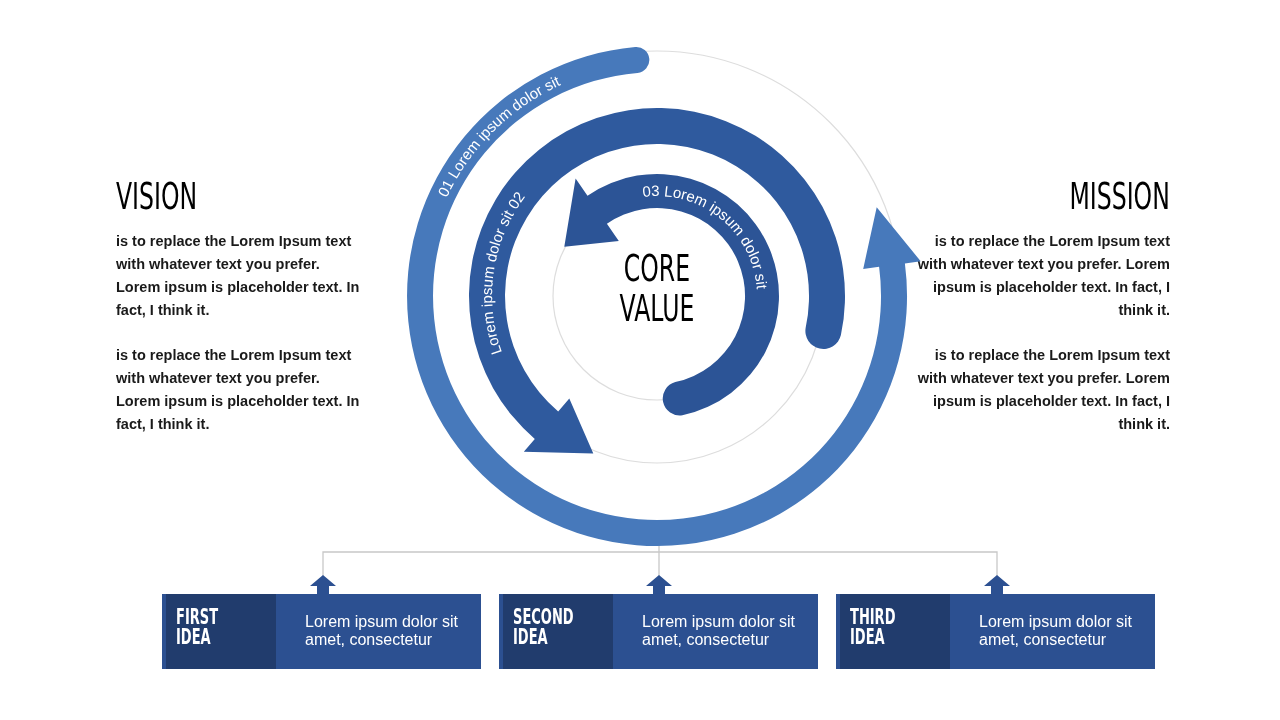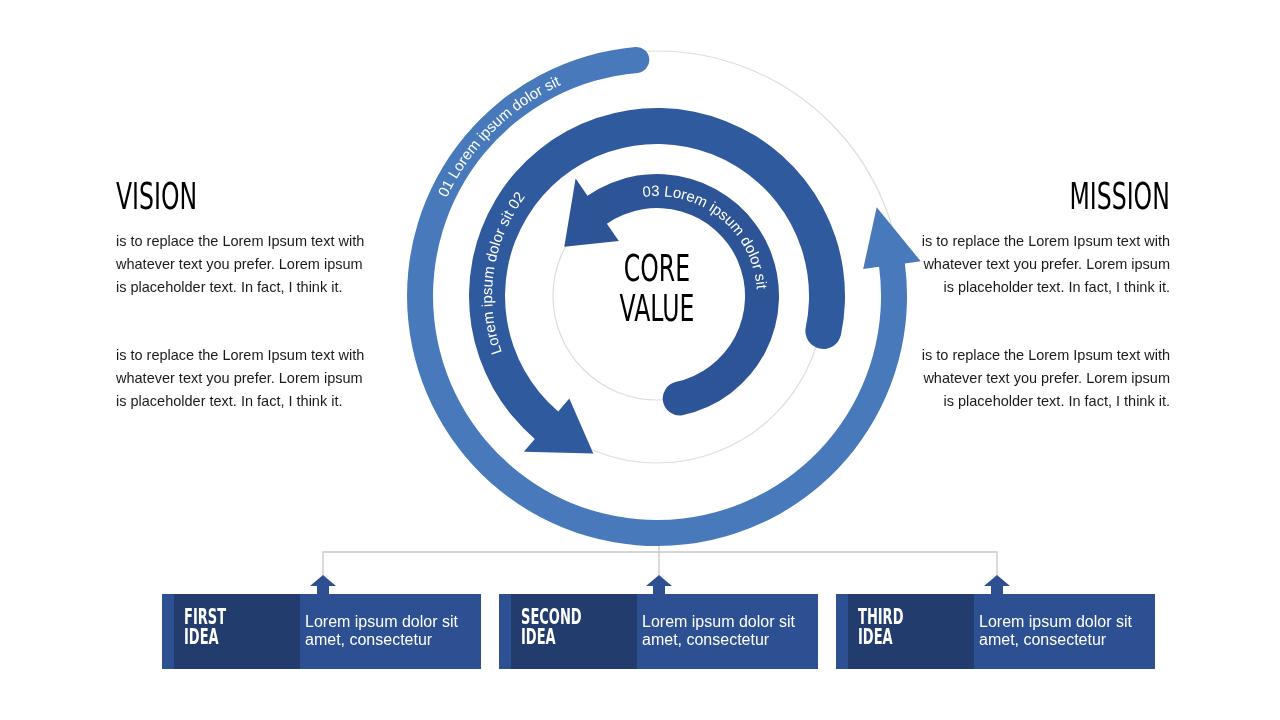--- a/index.html
+++ b/index.html
@@ -1,28 +1,28 @@
 <!DOCTYPE html>
 <html><head>
 <meta charset="utf-8">
 <style>
   html, body { margin:0; padding:0; background:#ffffff; }
   body { width:1280px; height:720px; position:relative; overflow:hidden; font-family:"Liberation Sans", sans-serif; }
   .heading { position:absolute; font-family:"DejaVu Sans", sans-serif; font-size:38px; color:#000; transform:scaleX(0.62); letter-spacing:0px; line-height:1; font-weight:normal; }
   #vision-title { left:116px; top:177px; transform-origin:left top; }
   #mission-title { right:110px; top:177px; transform-origin:right top; }
-  .para { position:absolute; width:250px; font-size:14.5px; line-height:23px; color:#1a1a1a; font-family:"Liberation Sans", sans-serif; }
+  .para { position:absolute; width:250px; font-size:14.5px; line-height:23px; color:#1a1a1a; font-family:"Liberation Sans", sans-serif;font-weight:bold; }
   .left { left:116px; text-align:left; }
   .right { right:110px; text-align:right; width:260px; }
   #vision-p1 { top:230px; } #vision-p2 { top:344px; }
   #mission-p1 { top:230px; } #mission-p2 { top:344px; }
   svg#diagram { position:absolute; left:0; top:0; }
   .core { position:absolute; left:577px; top:248px; width:160px; text-align:center; font-family:"DejaVu Sans", sans-serif; font-size:38px; line-height:40px; color:#000; transform:scaleX(0.62); transform-origin:center top; }
   .idea { position:absolute; top:594px; height:75px; width:319px; background:#2c5091; }
-  .idea .tag { position:absolute; left:12px; top:0; width:126px; height:75px; background:#213c6d; }
+  .idea .tag { position:absolute; left:4px; top:0; width:110px; height:75px; background:#213c6d; }
   .idea .tag span { position:absolute; left:10px; top:13px; color:#fff; font-family:"DejaVu Sans", sans-serif; font-weight:bold; font-size:21px; line-height:20px; transform:scaleX(0.62); transform-origin:left top; white-space:pre; }
   .idea .desc { position:absolute; left:143px; top:19px; width:170px; color:#fff; font-size:16px; line-height:18px; }
   #idea-1 { left:162px; } #idea-2 { left:499px; } #idea-3 { left:836px; }
   .arrow-up { position:absolute; top:575px; width:26px; height:20px; }
 </style>
 </head>
 <body>
 
 <div class="heading" id="vision-title">VISION</div>
 <div class="para left" id="vision-p1">is to replace the Lorem Ipsum text with whatever text you prefer. Lorem ipsum is placeholder text. In fact, I think it.</div>

